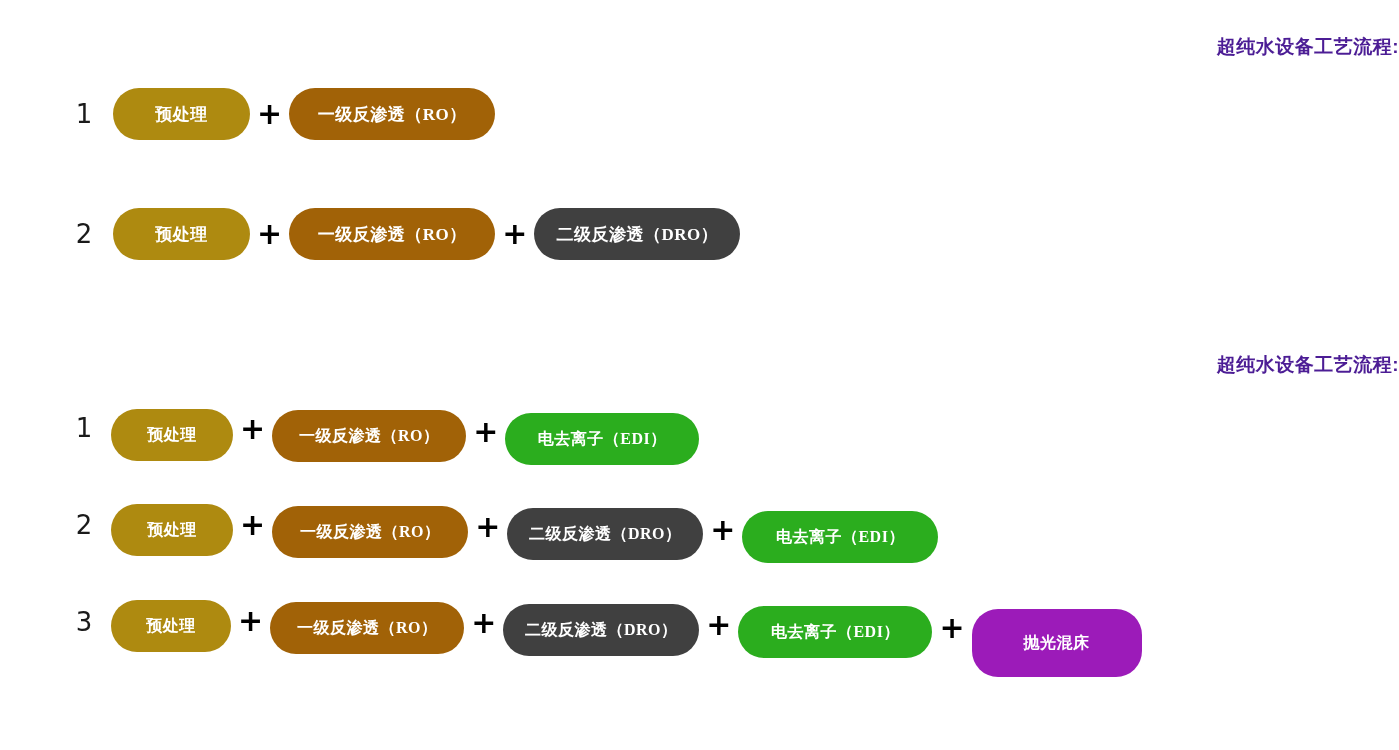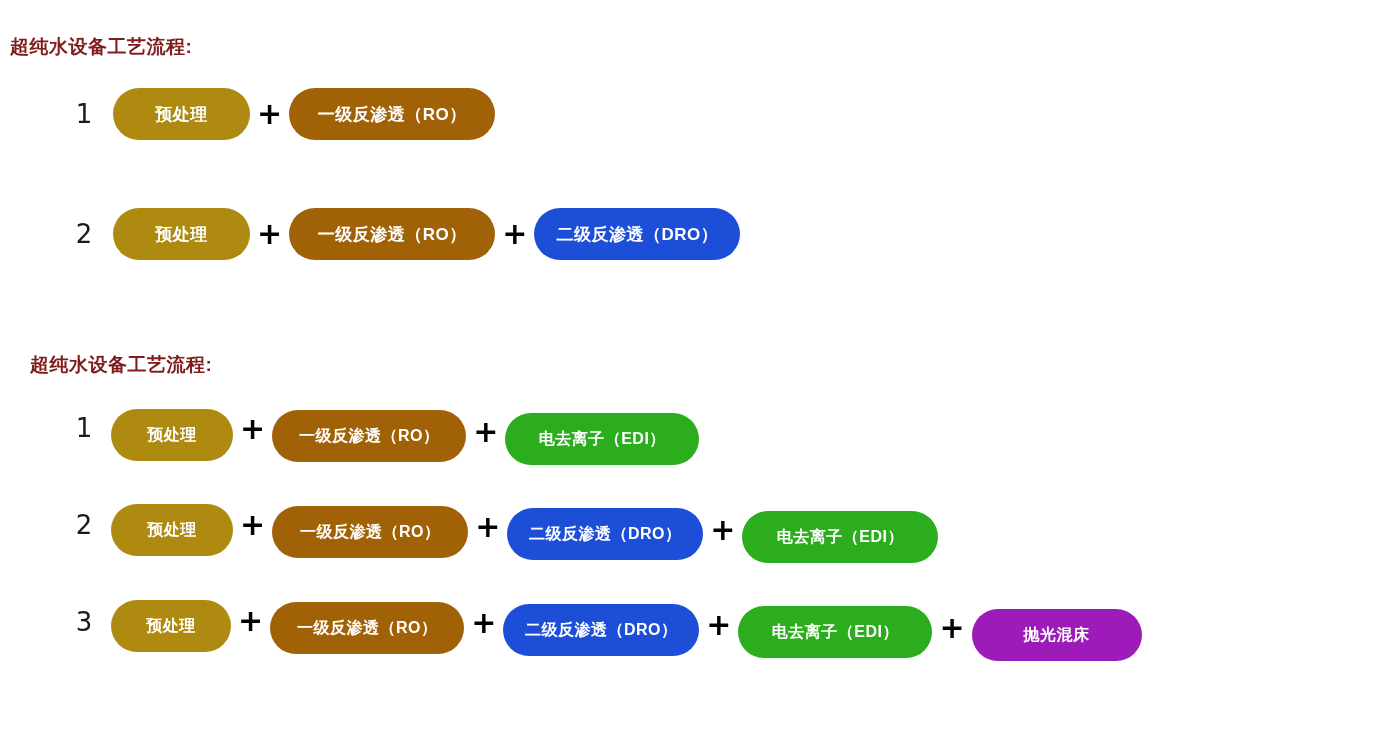--- a/index.html
+++ b/index.html
@@ -21,23 +21,24 @@
     height: 750px;
   }
 
   .section { position: absolute; left: 0; width: 1399px; }
   .section-1 { top: 0px; }
   .section-2 { top: 310px; }
 
   .section-heading {
     font-size: 19px;
     font-weight: bold;
-    color: #7f1d1d;
+    color: #4c1d95;
     letter-spacing: 0.5px;
     white-space: nowrap;
+    text-align: right;
   }
   .section-1 .section-heading { margin-left: 10px; margin-top: 34px; }
   .section-2 .section-heading { margin-left: 30px; margin-top: 42px; }
 
   .rows { position: relative; }
 
   .flow-row {
     display: flex;
     align-items: center;
     white-space: nowrap;
@@ -52,21 +53,21 @@
     flex: 0 0 auto;
   }
 
   .pill {
     display: inline-flex;
     align-items: center;
     justify-content: center;
     border-radius: 26px;
     color: #ffffff;
     font-weight: bold;
-    font-family: Liberation Sans, sans-serif;
+    font-family: Liberation Serif, serif;
     letter-spacing: 0.5px;
     flex: 0 0 auto;
     box-sizing: border-box;
     text-align: right;
   }
 
   .plus {
     font-size: 30px;
     font-weight: bold;
     color: #000000;
@@ -113,25 +114,25 @@
 
   
   .s2r3 .pill-pre { width: 120px; height: 52px; margin-top: 2px; }
   .s2r3 .plus-1 { margin-top: 8px; }
   .s2r3 .pill-ro  { width: 194px; height: 52px; margin-top: 4px; }
   .s2r3 .plus-2 { margin-top: 10px; }
   .s2r3 .pill-dro { width: 196px; height: 52px; margin-top: 6px; }
   .s2r3 .plus-3 { margin-top: 12px; }
   .s2r3 .pill-edi { width: 194px; height: 52px; margin-top: 8px; }
   .s2r3 .plus-4 { margin-top: 15px; }
-  .s2r3 .pill-polish { width: 170px; height: 52px; margin-top: 11px; }
+  .s2r3 .pill-polish { width: 170px; height: 68px; margin-top: 11px; }
 
   .c-gold   { background: #AE8A10; }
   .c-blue   { background: #a16207; }
-  .c-teal   { background: #1d4ed8; }
+  .c-teal   { background: #404040; }
   .c-green  { background: #2BAD1E; }
   .c-purple { background: #9C1BB9; }
 </style>
 </head>
 <body>
 
 <div class="page">
 
   <div class="section section-1">
     <div class="section-heading">超纯水设备工艺流程:</div>

